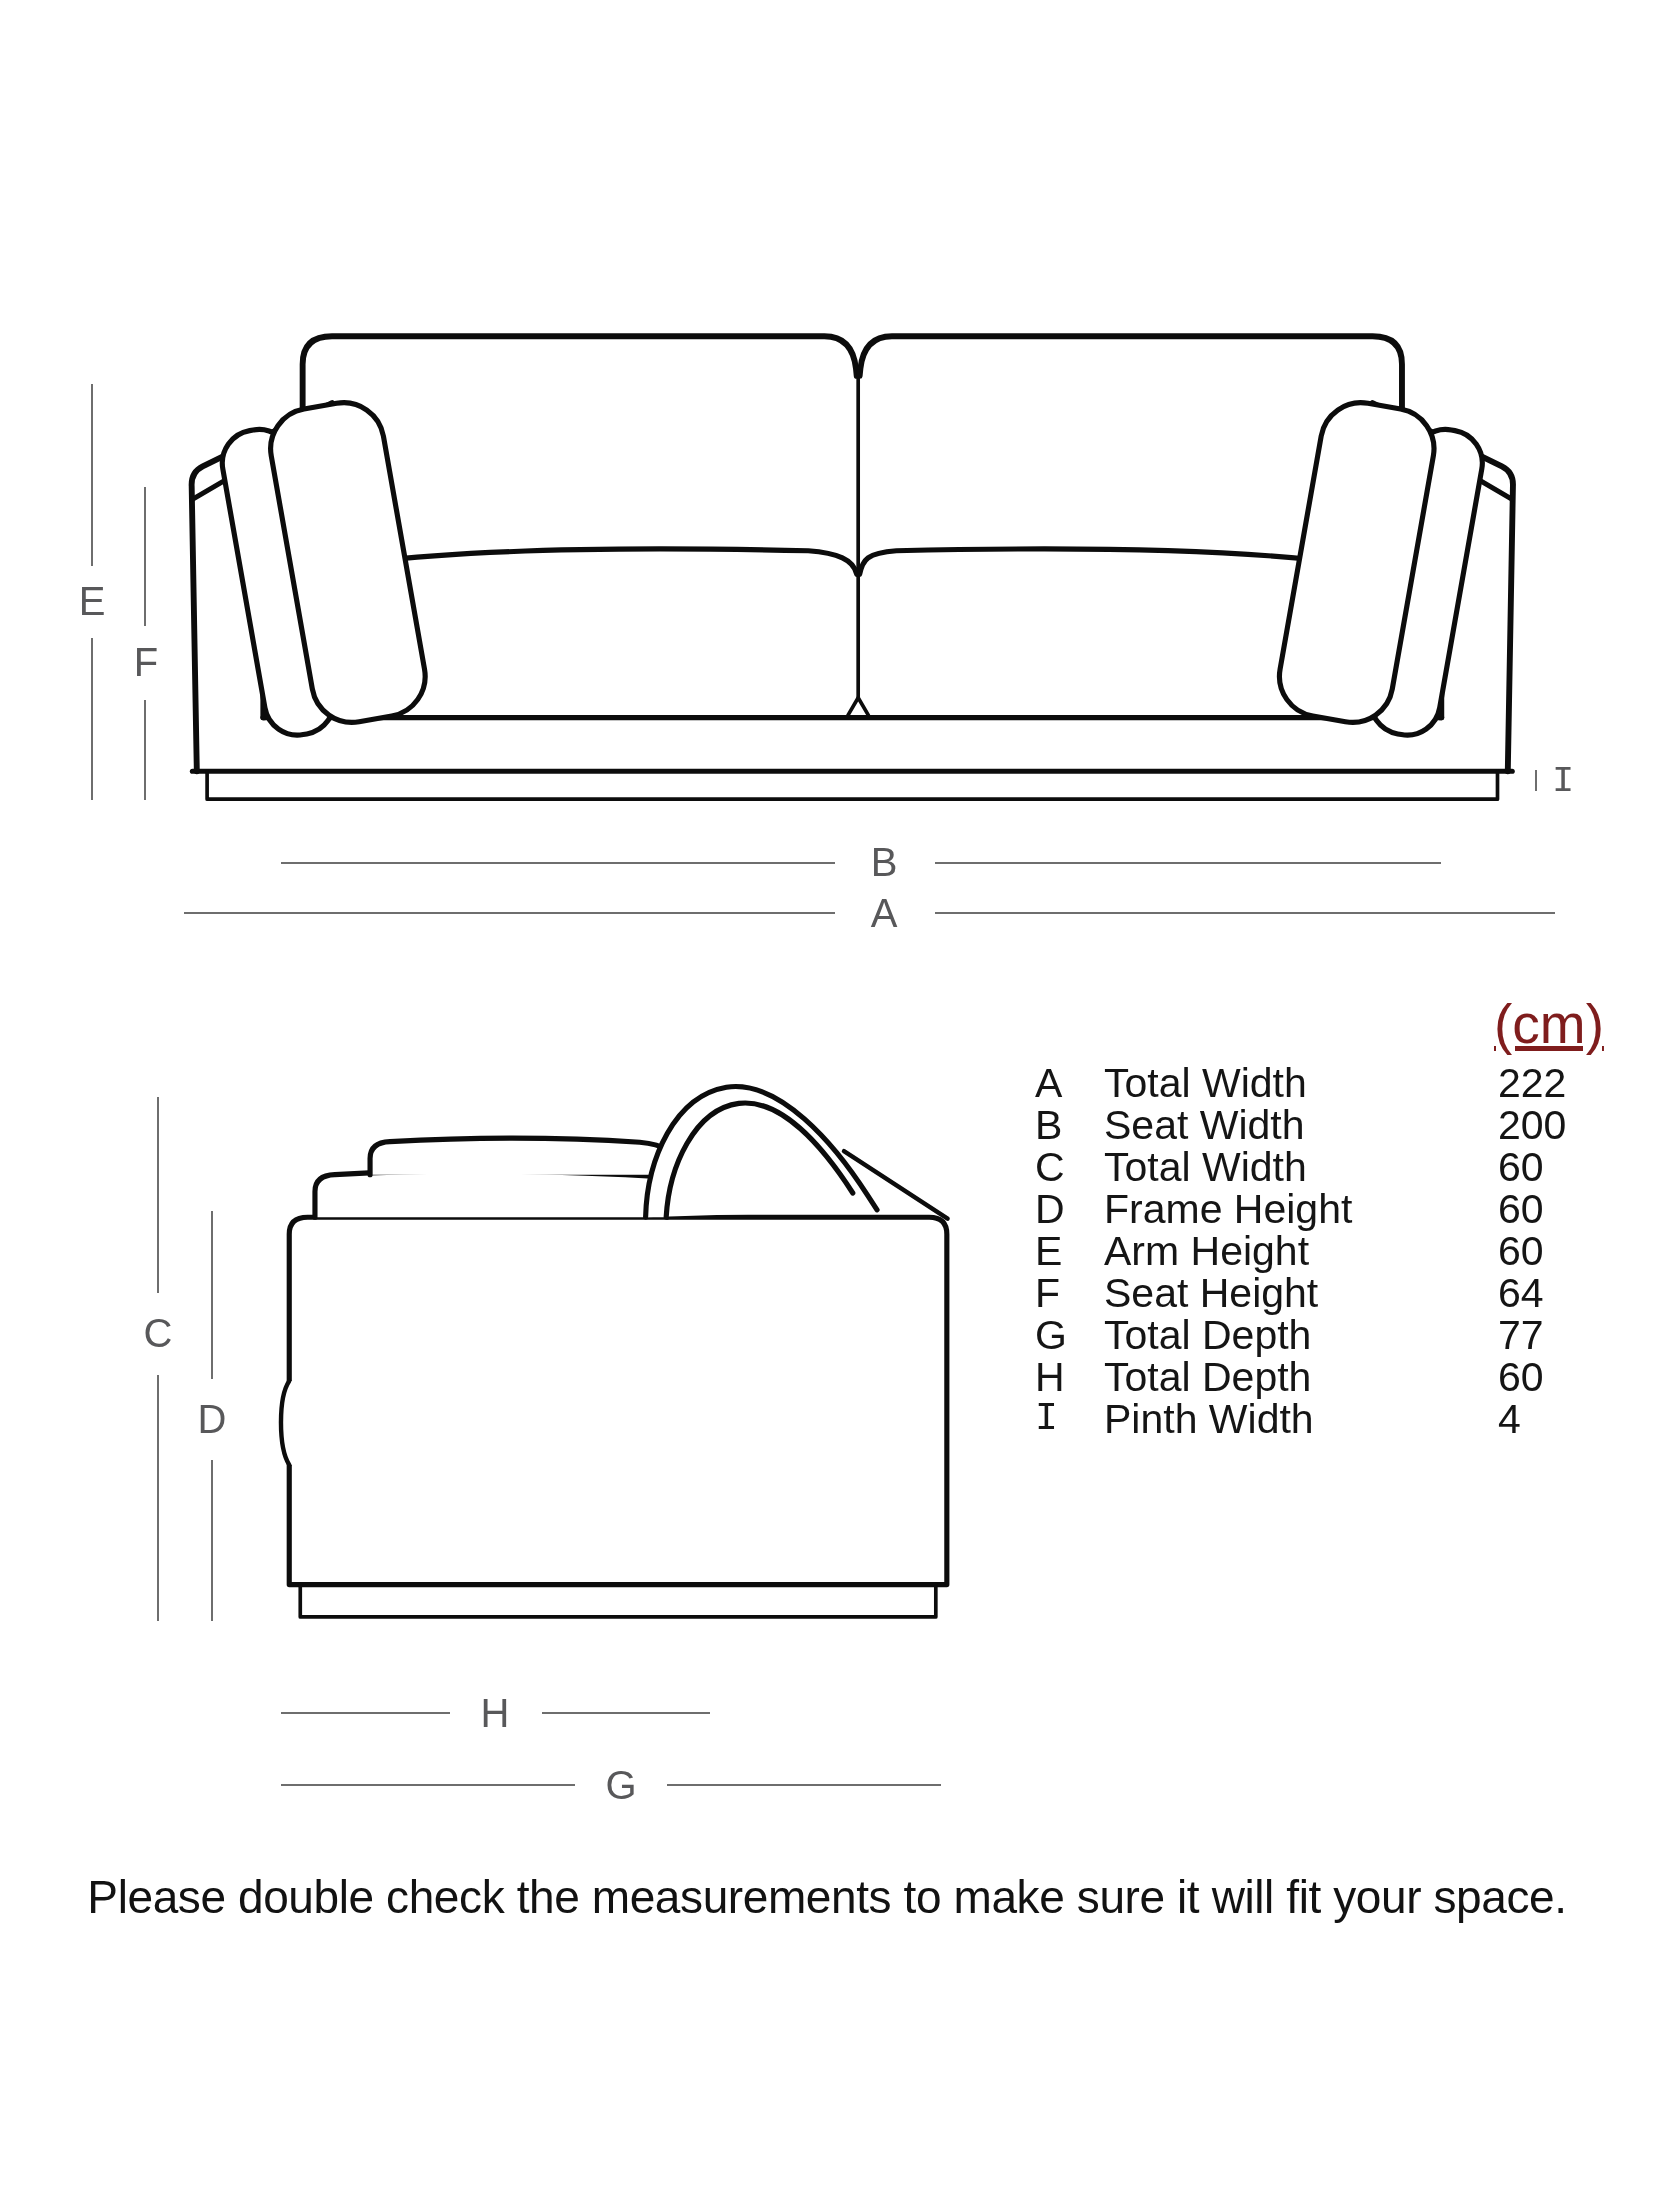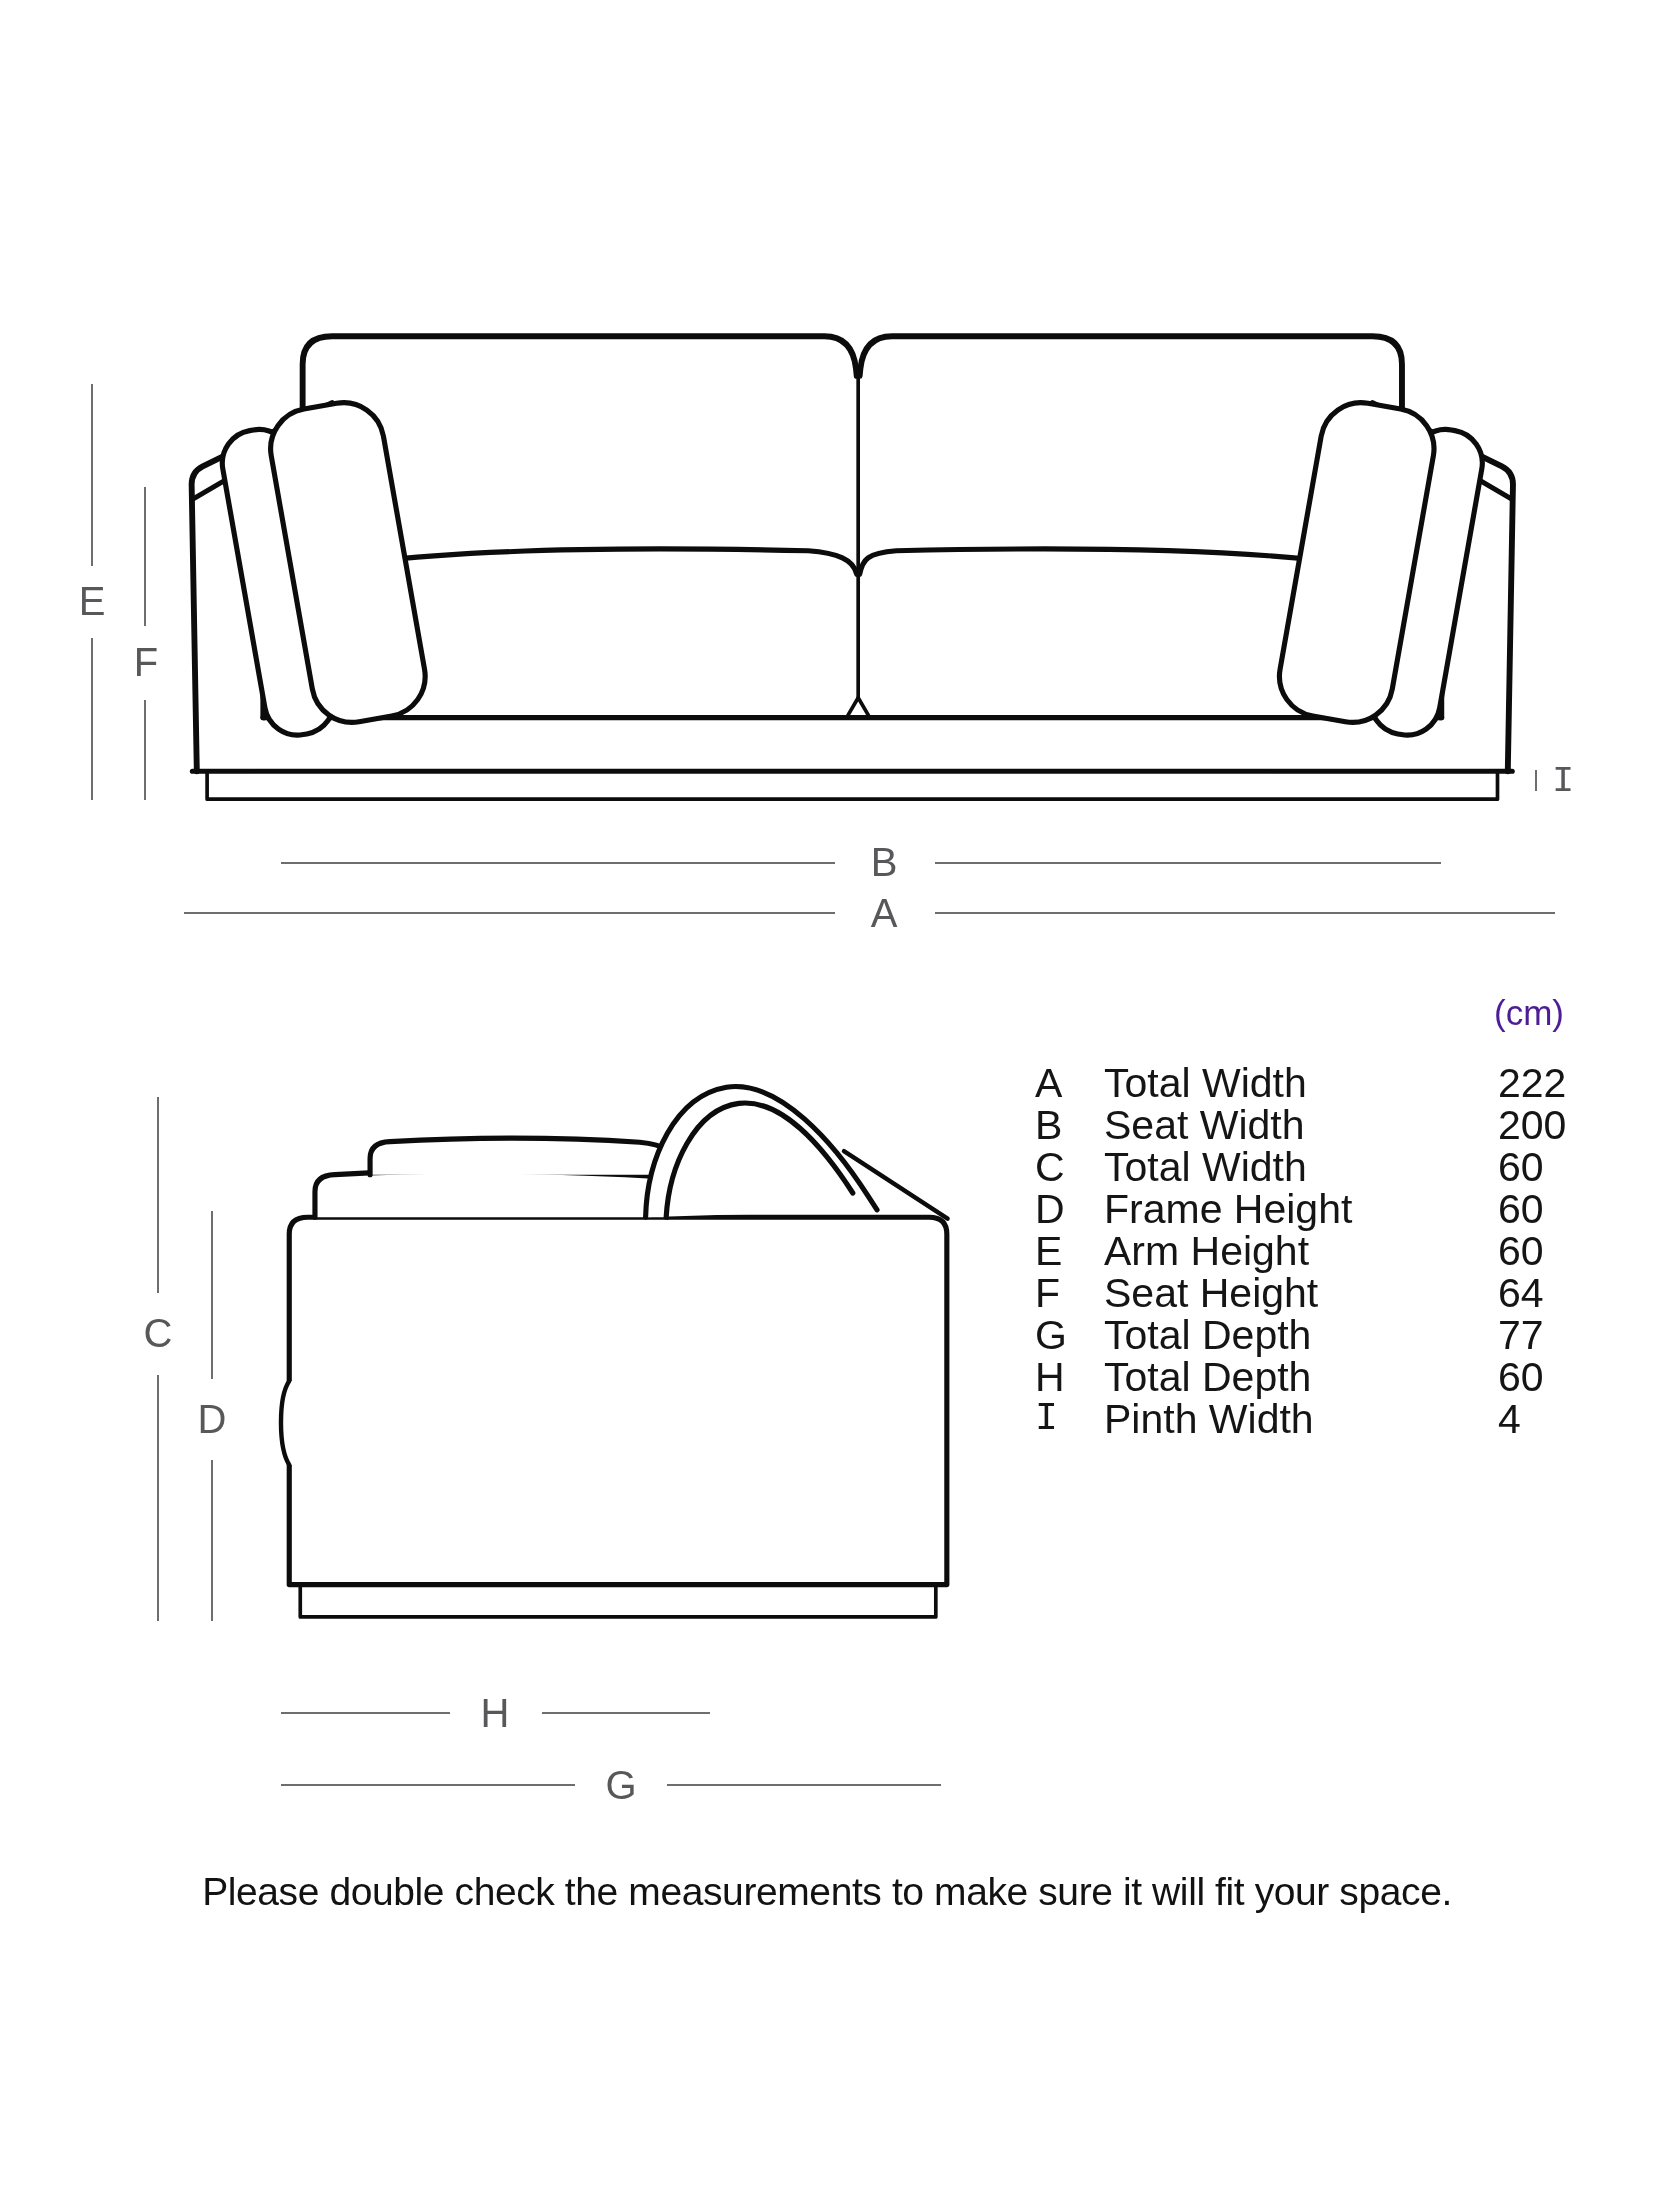--- a/index.html
+++ b/index.html
@@ -12,32 +12,32 @@
   svg{position:absolute;overflow:visible;}
   .vline{position:absolute;width:2.2px;background:#6e6e6e;}
   .hline{position:absolute;height:2.2px;background:#6e6e6e;}
   .dim-label{
     position:absolute;transform:translate(-50%,-50%);
     color:#58585a;font-size:40px;line-height:1;letter-spacing:0;
   }
   .dim-label.mono{font-family:"Liberation Mono", monospace;font-size:37px;}
   .unit-header{
     position:absolute;left:1494px;top:994px;
-    color:#4c1d95;font-size:35px;line-height:1.1;
+    color:#7f1d1d;font-size:55px;line-height:1.1;text-decoration:underline;
   }
   #measure-table{position:absolute;left:1035px;top:1062px;width:573px;color:#151515;}
   .trow{position:relative;height:42px;}
   .trow span{position:absolute;top:0;font-size:41px;line-height:42px;white-space:nowrap;}
   .tletter{left:0;}
   .tletter.mono{font-family:"Liberation Mono", monospace;font-size:38px;}
   .tlabel{left:69px;}
   .tvalue{left:463px;}
   #fit-note{
     position:absolute;left:0;right:0;top:1870px;text-align:center;
-    color:#121212;font-size:39px;letter-spacing:-0.4px;
+    color:#121212;font-size:46px;letter-spacing:-0.4px;
   }
   .sofa-stroke{fill:none;stroke:#0c0c0c;stroke-linecap:round;stroke-linejoin:round;}
   .sofa-fill{fill:#ffffff;stroke:#0c0c0c;stroke-linecap:round;stroke-linejoin:round;}
 </style>
 </head>
 <body>
 
 <div id="stage">
 
   <svg style="left:176px;top:323px;" width="1382" height="485" viewBox="240 440 1880 660">

